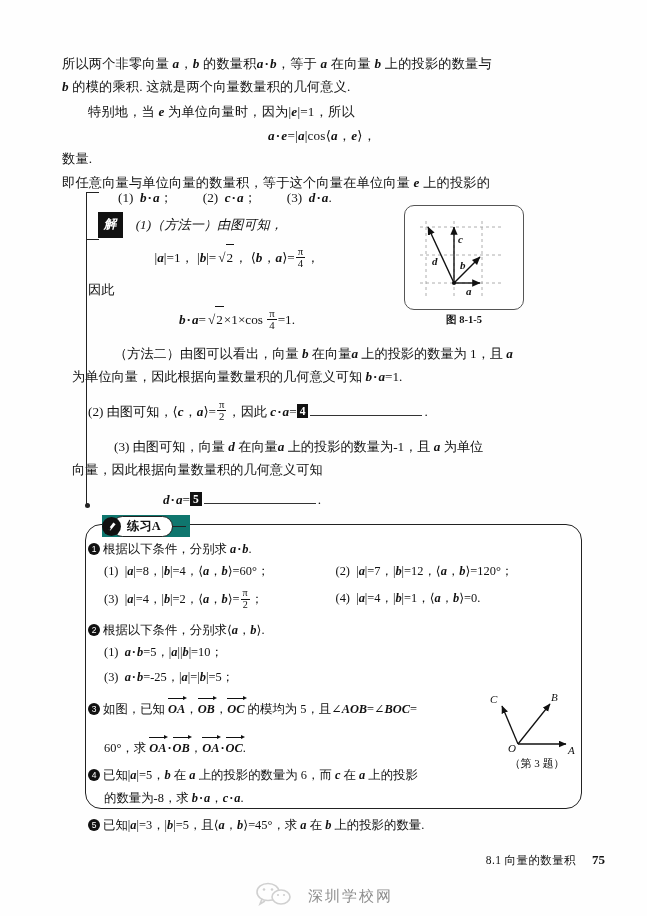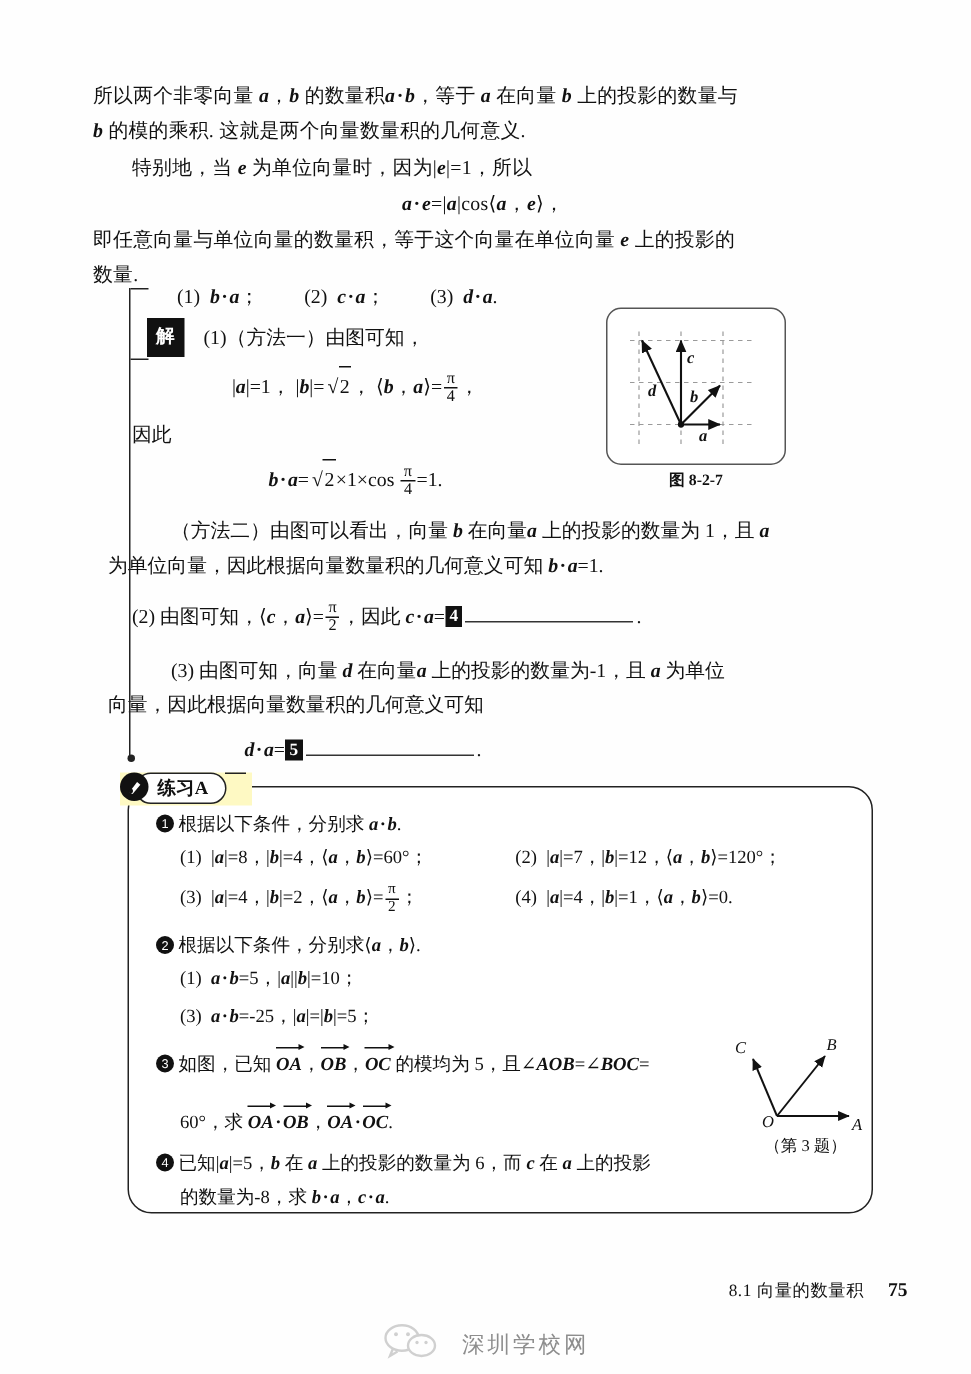--- a/index.html
+++ b/index.html
@@ -74,22 +74,22 @@
     position:absolute;inset:0;border:1.2px solid #555;border-radius:10px;background:#fff;
   }
   #fig817-cap{position:absolute;left:404px;top:313px;width:120px;text-align:center;font-size:10.5px;font-weight:bold;}
 
   
   #exercise-panel{
     position:absolute;left:85px;top:524px;width:495px;height:283px;
     border:1.5px solid #222;border-radius:16px;background:#fff;
   }
   #exercise-badge{
-    position:absolute;left:80px;top:515px;height:22px;
-    display:flex;align-items:flex-start;z-index:5;background:#fef9c3;padding-right:4px;
+    position:absolute;left:102px;top:515px;height:22px;
+    display:flex;align-items:center;z-index:5;background:#0f766e;padding-right:4px;
   }
   .badge-circle{
     width:19px;height:19px;border-radius:50%;background:#111;
     display:flex;align-items:center;justify-content:center;color:#fff;font-size:12px;
     position:relative;z-index:3;
   }
   .badge-pill{
     border:1.4px solid #222;border-radius:11px;height:19px;
     display:flex;align-items:center;padding:0 11px 0 14px;margin-left:-9px;
     font-size:12.4px;font-weight:bold;background:#fff;
@@ -98,21 +98,21 @@
 
   .ex-item{position:relative;font-size:12.4px;line-height:21px;}
   .numcircle{
     display:inline-block;width:12px;height:12px;border-radius:50%;
     background:#111;color:#fff;font-size:8.5px;line-height:12px;text-align:center;
     font-family:"Liberation Sans",sans-serif;vertical-align:1px;margin-right:3px;
   }
   .q-body{display:inline;}
   .two-col{display:flex;}
   .two-col > div{width:50%;}
-  .exercise-inner{position:absolute;left:18px;top:14px;right:14px;}
+  .exercise-inner{position:absolute;left:2px;top:14px;right:14px;}
   .qline{margin-left:16px;}
 
   
   #fig-p3{position:absolute;left:494px;top:692px;width:86px;height:72px;}
   #fig-p3-cap{position:absolute;left:490px;top:756px;width:94px;text-align:center;font-size:11px;}
 
   
   #footer{position:absolute;left:0;right:0;top:852px;text-align:right;padding-right:42px;font-size:11.5px;padding-left:38px;}
   #footer .sec{letter-spacing:0.4px;}
   #footer .pg{font-weight:bold;font-size:13px;margin-left:16px;}
@@ -132,38 +132,38 @@
     <div class="para">
       <div>所以两个非零向量 <i class="v">a</i>，<i class="v">b</i> 的数量积<i class="v">a</i><span class="dot">·</span><i class="v">b</i>，等于 <i class="v">a</i> 在向量 <i class="v">b</i> 上的投影的数量与</div>
       <div><i class="v">b</i> 的模的乘积. 这就是两个向量数量积的几何意义.</div>
     </div>
     <div class="para indent" style="margin-top:2px;">
       特别地，当 <i class="v">e</i> 为单位向量时，因为|<i class="v">e</i>|=1，所以
     </div>
     <div class="para center" style="margin-top:1px;">
       <i class="v">a</i><span class="dot">·</span><i class="v">e</i>=|<i class="v">a</i>|cos⟨<i class="v">a</i>，<i class="v">e</i>⟩，
     </div>
+    <div class="para">数量.</div>
     <div class="para" style="margin-top:1px;">
       即任意向量与单位向量的数量积，等于这个向量在单位向量 <i class="v">e</i> 上的投影的
     </div>
-    <div class="para">数量.</div>
   </div>
 
   <div id="example-block">
 
     <div class="ex-bracket">
         <span class="cap"></span>
       </div>
 
 
     <div class="sub-items">
       <span>(1)&nbsp; <i class="v">b</i><span class="dot">·</span><i class="v">a</i>；</span><span class="gap"></span><span>(2)&nbsp; <i class="v">c</i><span class="dot">·</span><i class="v">a</i>；</span><span class="gap"></span><span>(3)&nbsp; <i class="v">d</i><span class="dot">·</span><i class="v">a</i>.</span>
     </div>
 
-    <div class="ex-line" style="margin-top:2px;">
+    <div class="ex-line" style="margin-top:2px;font-style:italic;">
       <span class="tagbox">解</span>
       <span style="margin-left:9px;">(1)（方法一）由图可知，</span>
     </div>
 
     <div class="eq center" style="margin-top:6px;margin-left:10px;width:330px;">
       |<i class="v">a</i>|=1，&nbsp;|<i class="v">b</i>|=<span class="rad"><span class="sqrt"></span><span class="bar">2</span></span>，&nbsp;⟨<i class="v">b</i>，<i class="v">a</i>⟩=<span class="frac"><span class="num">π</span><span class="den">4</span></span>，
     </div>
 
     <div class="ex-line" style="margin-top:7px;margin-left:26px;">因此</div>
 
@@ -219,21 +219,21 @@
 
       <line x1="50" y1="78" x2="50" y2="22" stroke="#111" stroke-width="1.4" marker-end="url(#ahead)"></line>
 
       <line x1="50" y1="78" x2="24" y2="22" stroke="#111" stroke-width="1.4" marker-end="url(#ahead)"></line>
     </svg>
     <div style="position:absolute;left:62px;top:80px;font-style:italic;font-weight:bold;font-size:11px;">a</div>
     <div style="position:absolute;left:56px;top:54px;font-style:italic;font-weight:bold;font-size:11px;">b</div>
     <div style="position:absolute;left:54px;top:28px;font-style:italic;font-weight:bold;font-size:11px;">c</div>
     <div style="position:absolute;left:28px;top:50px;font-style:italic;font-weight:bold;font-size:11px;">d</div>
   </div>
-  <div id="fig817-cap">图 8-2-7</div>
+  <div id="fig817-cap">图 8-1-5</div>
 
   <div id="exercise-panel">
     <div class="exercise-inner">
 
       <div class="ex-item">
         <span class="numcircle">1</span><span class="q-body">根据以下条件，分别求 <i class="v">a</i><span class="dot">·</span><i class="v">b</i>.</span>
         <div class="two-col qline" style="margin-top:1px;">
           <div>(1)&nbsp; |<i class="v">a</i>|=8，|<i class="v">b</i>|=4，⟨<i class="v">a</i>，<i class="v">b</i>⟩=60°；</div>
           <div>(2)&nbsp; |<i class="v">a</i>|=7，|<i class="v">b</i>|=12，⟨<i class="v">a</i>，<i class="v">b</i>⟩=120°；</div>
         </div>
@@ -256,20 +256,23 @@
       <div class="ex-item" style="margin-top:9px;width:400px;">
         <span class="numcircle">3</span><span class="q-body">如图，已知 <span class="ovr"><span class="ar"></span><i class="v">OA</i></span>，<span class="ovr"><span class="ar"></span><i class="v">OB</i></span>，<span class="ovr"><span class="ar"></span><i class="v">OC</i></span> 的模均为 5，且∠<i class="v">AOB</i>=∠<i class="v">BOC</i>=</span>
         <div class="qline" style="margin-top:16px;">60°，求 <span class="ovr"><span class="ar"></span><i class="v">OA</i></span><span class="dot">·</span><span class="ovr"><span class="ar"></span><i class="v">OB</i></span>，<span class="ovr"><span class="ar"></span><i class="v">OA</i></span><span class="dot">·</span><span class="ovr"><span class="ar"></span><i class="v">OC</i></span>.</div>
       </div>
 
       <div class="ex-item" style="margin-top:6px;width:400px;">
         <span class="numcircle">4</span><span class="q-body">已知|<i class="v">a</i>|=5，<i class="v">b</i> 在 <i class="v">a</i> 上的投影的数量为 6，而 <i class="v">c</i> 在 <i class="v">a</i> 上的投影</span>
         <div class="qline" style="margin-top:2px;">的数量为-8，求 <i class="v">b</i><span class="dot">·</span><i class="v">a</i>，<i class="v">c</i><span class="dot">·</span><i class="v">a</i>.</div>
       </div>
 
+      <div class="ex-item" style="margin-top:6px;">
+        <span class="numcircle">5</span><span class="q-body">已知|<i class="v">a</i>|=3，|<i class="v">b</i>|=5，且⟨<i class="v">a</i>，<i class="v">b</i>⟩=45°，求 <i class="v">a</i> 在 <i class="v">b</i> 上的投影的数量.</span>
+      </div>
 
     </div>
   </div>
 
   <div id="exercise-badge">
     <div class="badge-circle">
       <svg width="12" height="12" viewBox="0 0 12 12">
           <path d="M2.2,9.2 L7.4,2.4 L9.6,4.2 L4.4,10.4 z" fill="#fff"></path>
           <circle cx="3.2" cy="8.4" r="1.5" fill="#111"></circle>
         </svg>

